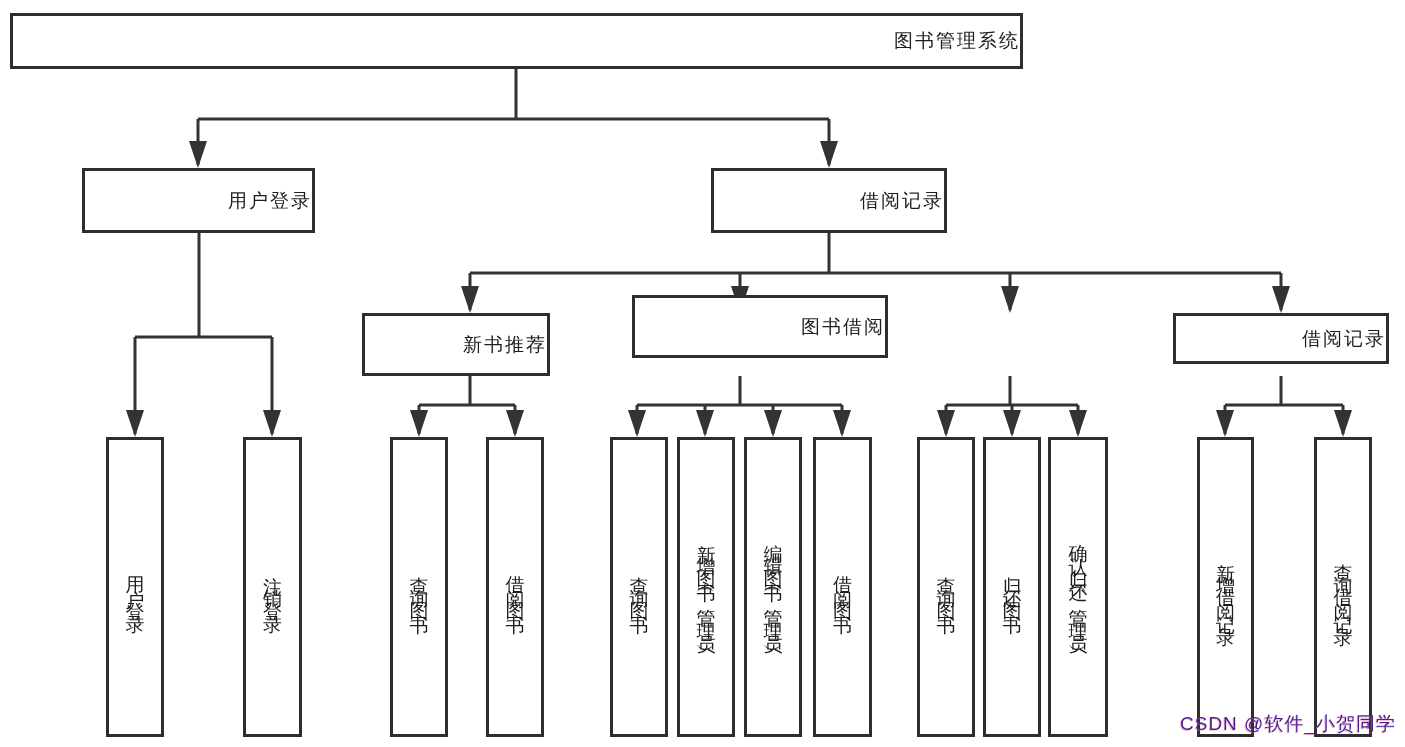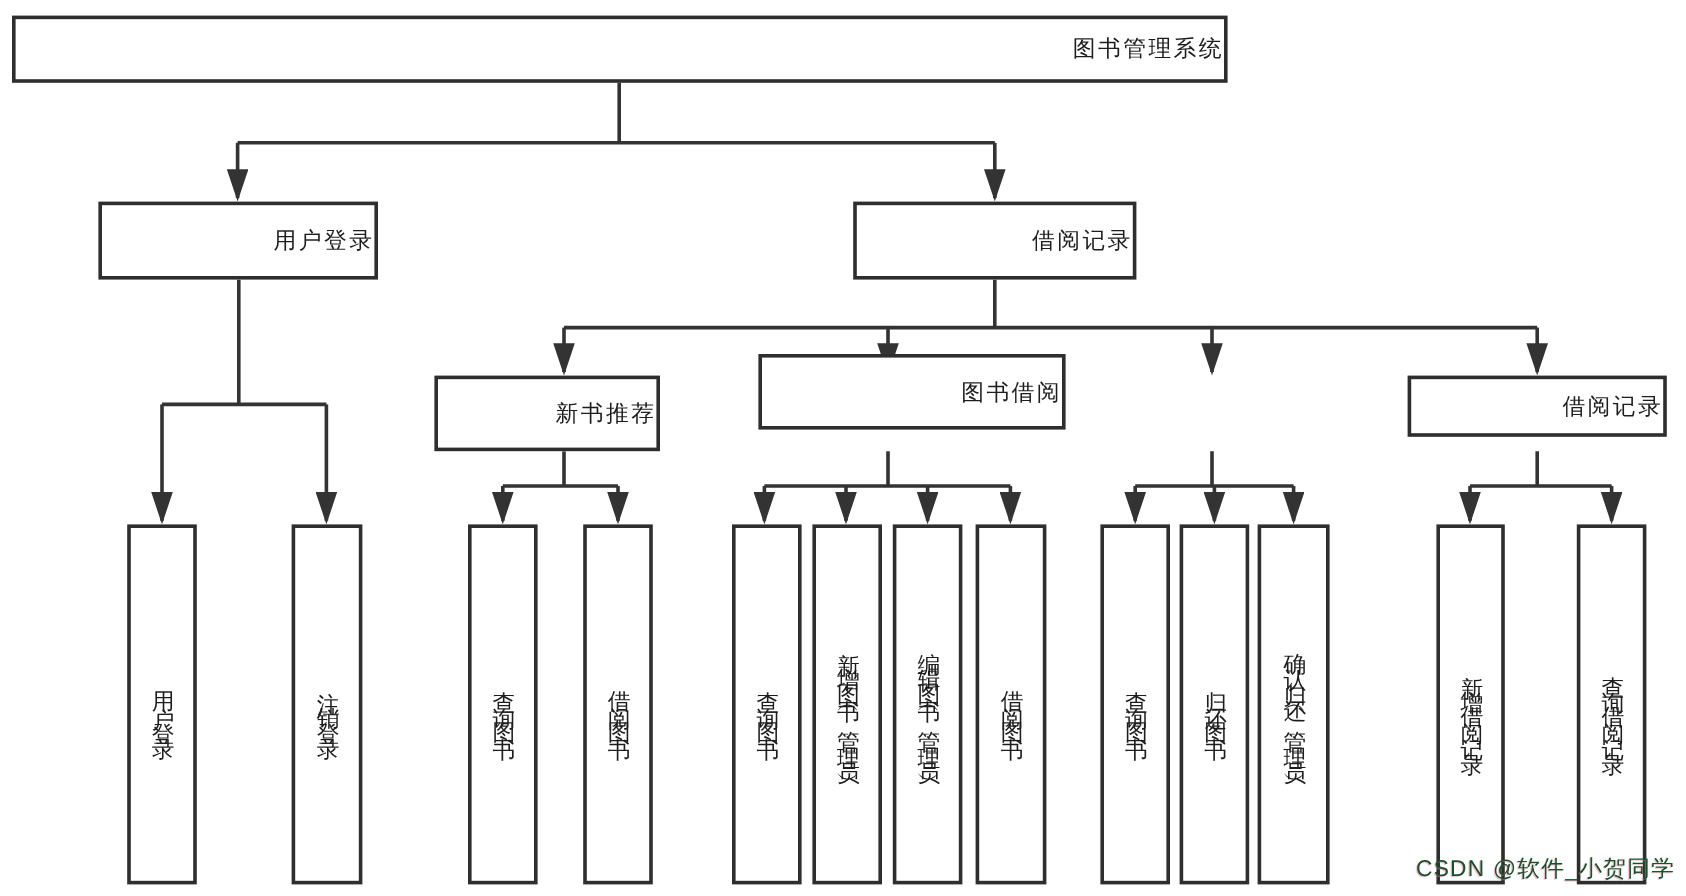--- a/index.html
+++ b/index.html
@@ -31,21 +31,21 @@
     writing-mode:vertical-rl;
     text-orientation:mixed;
     font-size:19px;
     letter-spacing:13px;
     white-space:nowrap;
   }
   .watermark{
     position:absolute;
     left:1180px;top:711px;
     font-size:19px;
-    color:#14532d;
+    color:#4c1d95;
     letter-spacing:1px;
     text-shadow:-1px 1px 0 rgba(235,120,145,0.45);
     white-space:nowrap;
   }
 </style>
 </head>
 <body>
 
 <div class="canvas">
 

